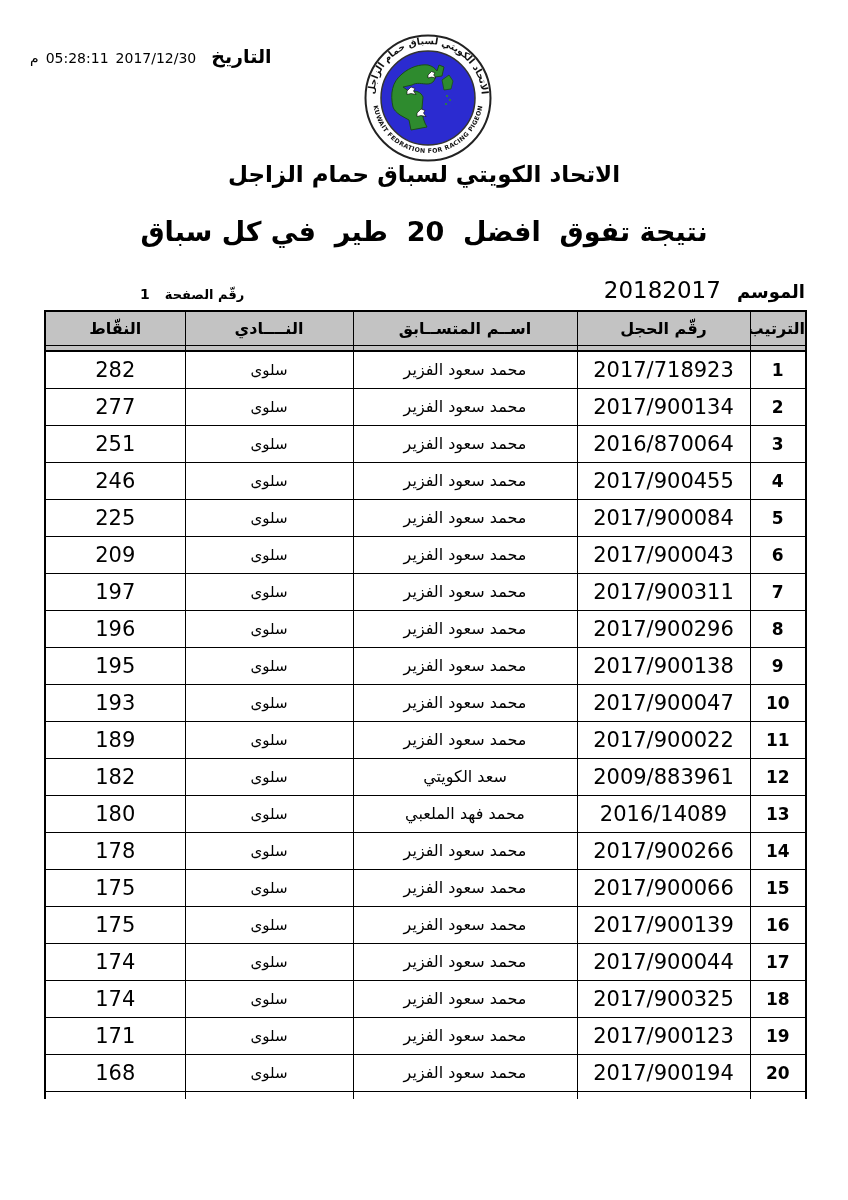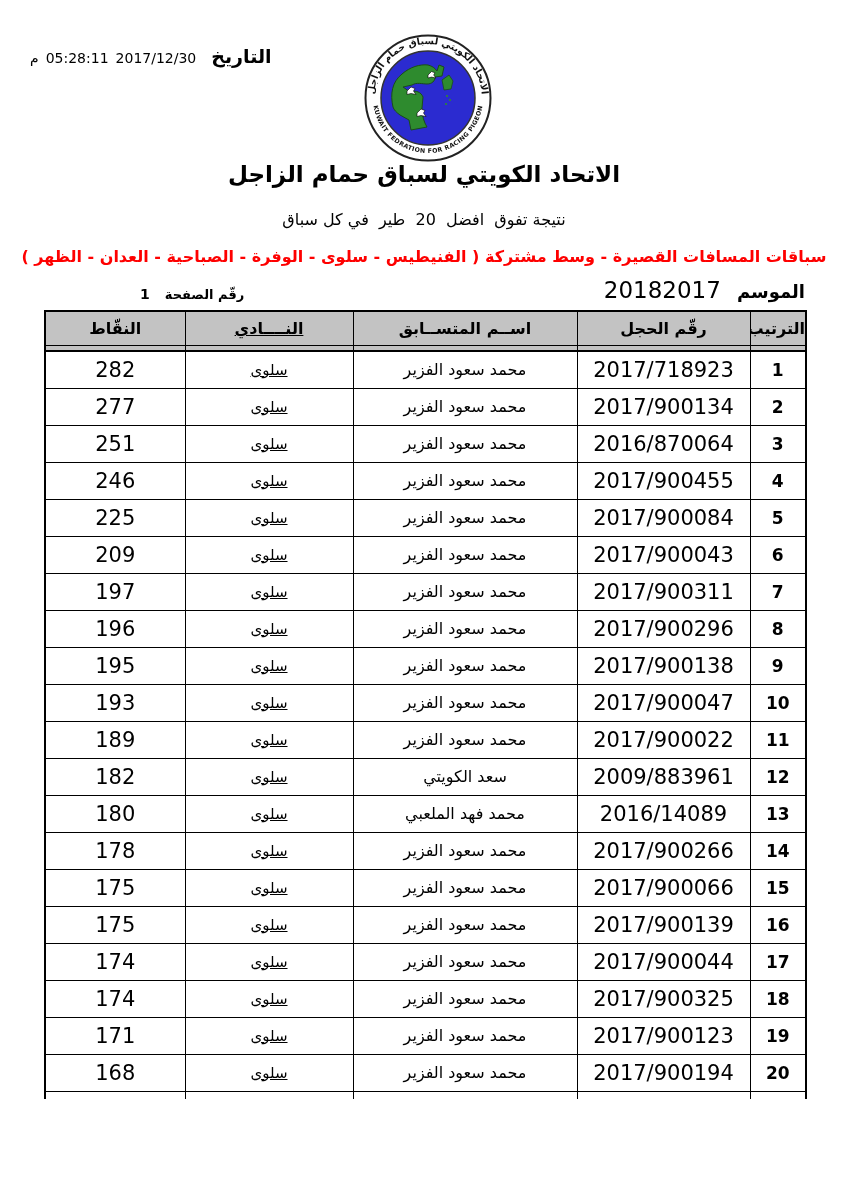--- a/index.html
+++ b/index.html
@@ -32,23 +32,23 @@
   .logo-wrap { position: absolute; top: 32px; left: 362px; width: 132px; height: 132px; }
   .logo-wrap svg { width: 100%; height: 100%; }
 
   
   .title-federation {
     position: absolute; top: 161px; left: 0; width: 100%;
     text-align: center; direction: rtl;
     font-weight: 700; font-size: 23px;
   }
   .title-result {
-    position: absolute; top: 210px; left: 0; width: 100%;
+    position: absolute; top: 216px; left: 0; width: 100%;
     text-align: center; direction: rtl;
-    font-weight: 400; font-size: 16px;
+    font-weight: 700; font-size: 27px;
     white-space: pre-wrap;
   }
   .title-races {
     position: absolute; top: 247px; left: 0; width: 100%;
     text-align: center; direction: rtl;
     font-weight: 700; font-size: 16px;
     color: #fe0000;
   }
 
   
@@ -98,21 +98,21 @@
     border-top: 1px solid #000;
     border-bottom: 2px solid #000;
     padding: 0;
   }
   .results tbody td { height: 37px; }
   .results tr.stub td { height: 8px; border-bottom: none; background: #fff; }
 
   .col-rank   { font-weight: 700; font-size: 17px; }
   .col-ring   { font-size: 21px; margin-top: 35px; }
   .col-name   { font-size: 16px; }
-  .col-club   { font-size: 15px; text-decoration: underline; }
+  .col-club   { font-size: 15px; }
   .col-points { font-size: 21px; margin-top: 31px; }
 </style>
 </head>
 <body>
 
 <div class="page">
 
   <div class="datetime">
     <span class="dt-label">التاريخ</span>
     <span class="dt-date">2017/12/30</span>
@@ -146,21 +146,20 @@
         <textPath href="#arcTop" startOffset="50%" text-anchor="middle">الاتحاد الكويتي لسباق حمام الزاجل</textPath>
       </text>
       <text font-size="6.2" font-weight="bold" fill="#111" letter-spacing="0.4" font-family="DejaVu Sans, sans-serif">
         <textPath href="#arcBottom" startOffset="50%" text-anchor="middle">KUWAIT FEDRATION FOR RACING PIGEON</textPath>
       </text>
     </svg>
   </div>
 
   <div class="title-federation">الاتحاد الكويتي لسباق حمام الزاجل</div>
   <div class="title-result">نتيجة تفوق  افضل  20  طير  في كل سباق</div>
-  <div class="title-races">سباقات المسافات القصيرة - وسط مشتركة ( الفنيطيس - سلوى - الوفرة - الصباحية - العدان - الظهر )</div>
 
   <div class="season">
     <span class="season-label">الموسم</span>
     <span class="season-value">20182017</span>
   </div>
   <div class="page-num">
     <span class="page-num-label">رقّم الصفحة</span>
     <span class="page-num-value">1</span>
   </div>
 

